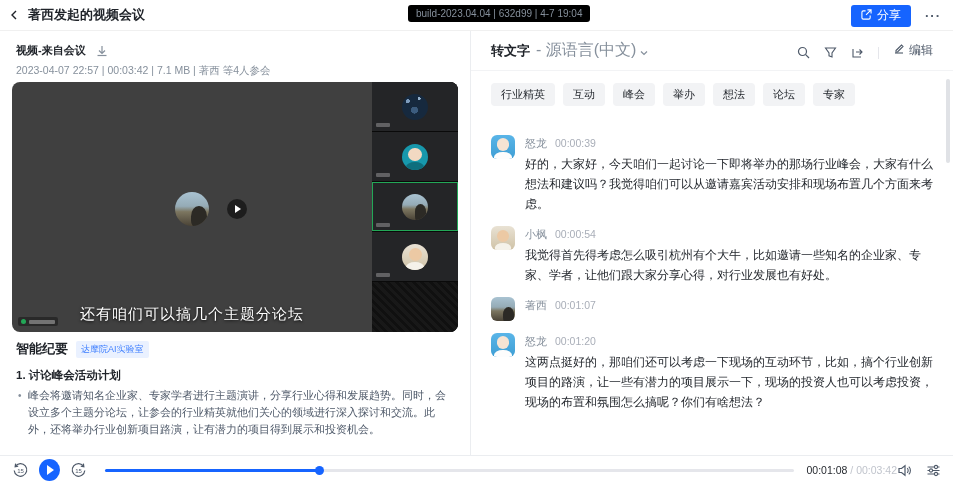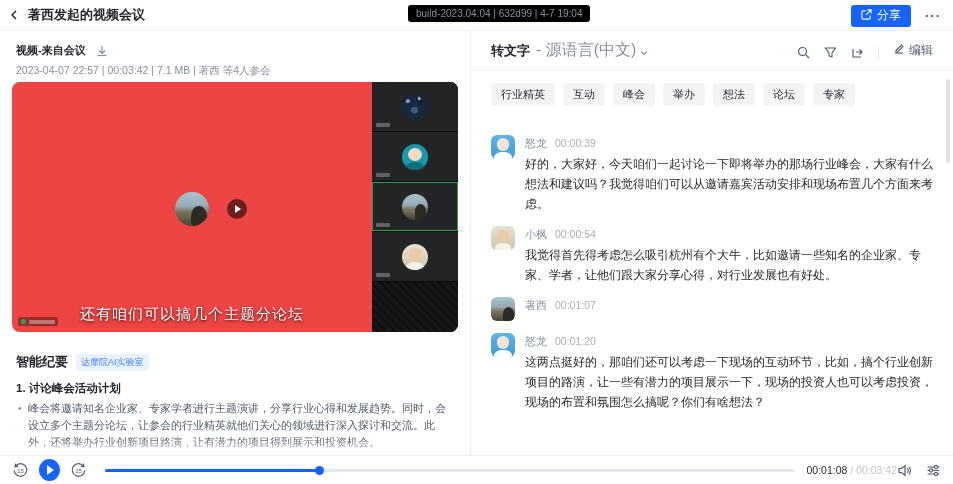--- a/index.html
+++ b/index.html
@@ -24,21 +24,21 @@
     border-left:1px solid #ebedf0; overflow:hidden; background:#fff; }
 
   
   .video-head { padding:12px 16px 0 16px; display:flex; align-items:center; gap:10px; }
   .video-title { font-size:11px; font-weight:bold; }
   .dl-icon { cursor:pointer; display:inline-flex; }
   .video-meta { padding:6px 16px 0 16px; font-size:10.5px; color:#86909c; }
 
   
   .video-box { position:absolute; left:12px; top:51px; width:446px; height:250px;
-    background:#ef4444; border-radius:8px; overflow:hidden; display:flex; }
+    background:#404040; border-radius:8px; overflow:hidden; display:flex; }
   .video-main { position:relative; width:360px; height:250px; }
   .main-avatar { position:absolute; left:163px; top:110px; width:34px; height:34px; border-radius:50%; overflow:hidden; }
   .play-overlay { position:absolute; left:215px; top:117px; width:20px; height:20px; border-radius:50%;
     background:rgba(0,0,0,0.55); display:flex; align-items:center; justify-content:center; cursor:pointer; }
   .play-overlay::after { content:''; display:block; margin-left:2px;
     border-left:6px solid #fff; border-top:4px solid transparent; border-bottom:4px solid transparent; }
   .subtitle { position:absolute; left:0; right:0; bottom:8px; text-align:center; color:#fff;
     font-size:15px; text-shadow:0 1px 3px rgba(0,0,0,.9); letter-spacing:1px; }
   .corner-badge { position:absolute; left:6px; bottom:6px; display:flex; align-items:center; gap:3px;
     background:rgba(0,0,0,.35); border-radius:2px; padding:2px 3px; }
@@ -74,21 +74,21 @@
   .av-beach { background:linear-gradient(180deg,#a9c3d2 0%,#95abb6 42%,#7c7660 58%,#4a4336 100%); }
   .av-beach::after { content:''; position:absolute; width:46%; height:62%; right:6%; bottom:-4%;
     border-radius:50% 50% 30% 30%; background:#2c2a25; }
   .av-night { background:
     radial-gradient(circle at 22% 28%, #7d9cbd 0 7%, transparent 8%),
     radial-gradient(circle at 66% 18%, #93b0cc 0 5%, transparent 6%),
     radial-gradient(circle at 48% 62%, #3c5c7e 0 16%, transparent 17%),
     #16293e; }
 
   
-  .summary { padding:21px 16px 0 16px; }
+  .summary { padding:8px 16px 0 16px; }
   .sum-head { display:flex; align-items:center; gap:8px; }
   .sum-title { font-size:13px; font-weight:bold; }
   .sum-badge { background:#eaf1ff; color:#4080ff; font-size:9px; padding:2px 5px; border-radius:2px; }
   .sum-section { display:flex; align-items:center; gap:6px; margin-top:12px; }
   .sum-section-bar { width:3px; height:12px; background:#1664ff; border-radius:1px; }
   .sum-section-label { font-size:12px; font-weight:bold; }
   .sum-item { margin-top:10px; }
   .sum-item-title { font-size:11.5px; font-weight:bold; color:#1f2329; }
   .sum-item-body { position:relative; margin-top:4px; padding-left:12px; font-size:11px;
     color:#4e5969; line-height:17px; }

